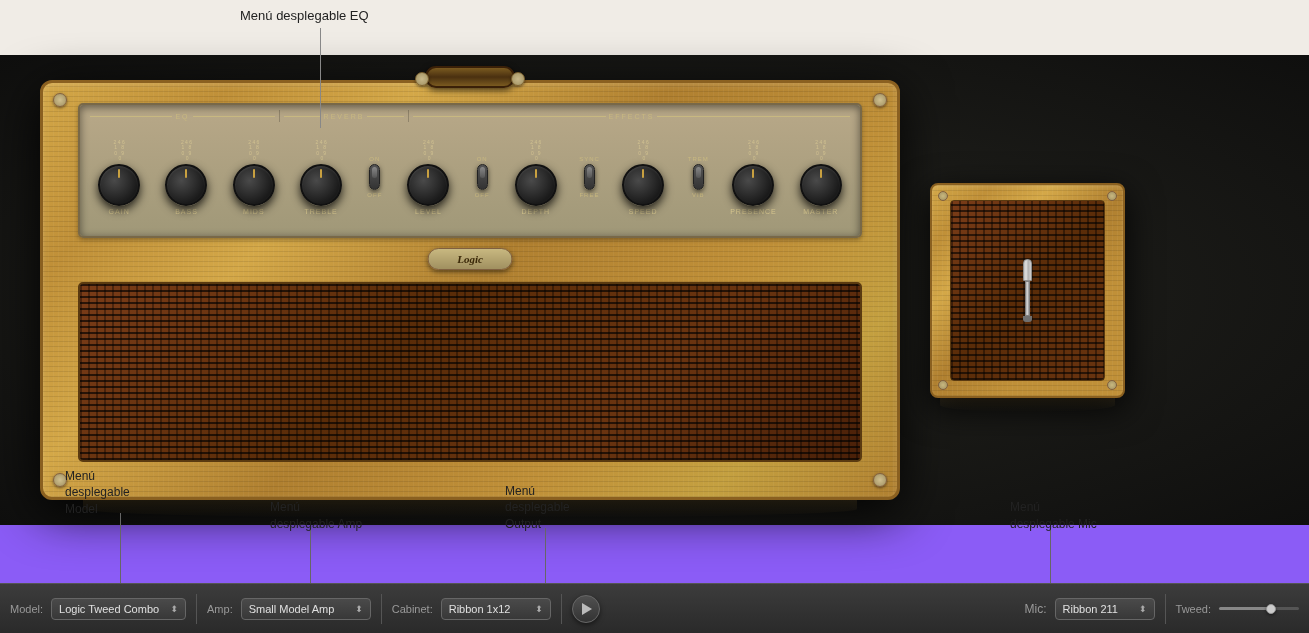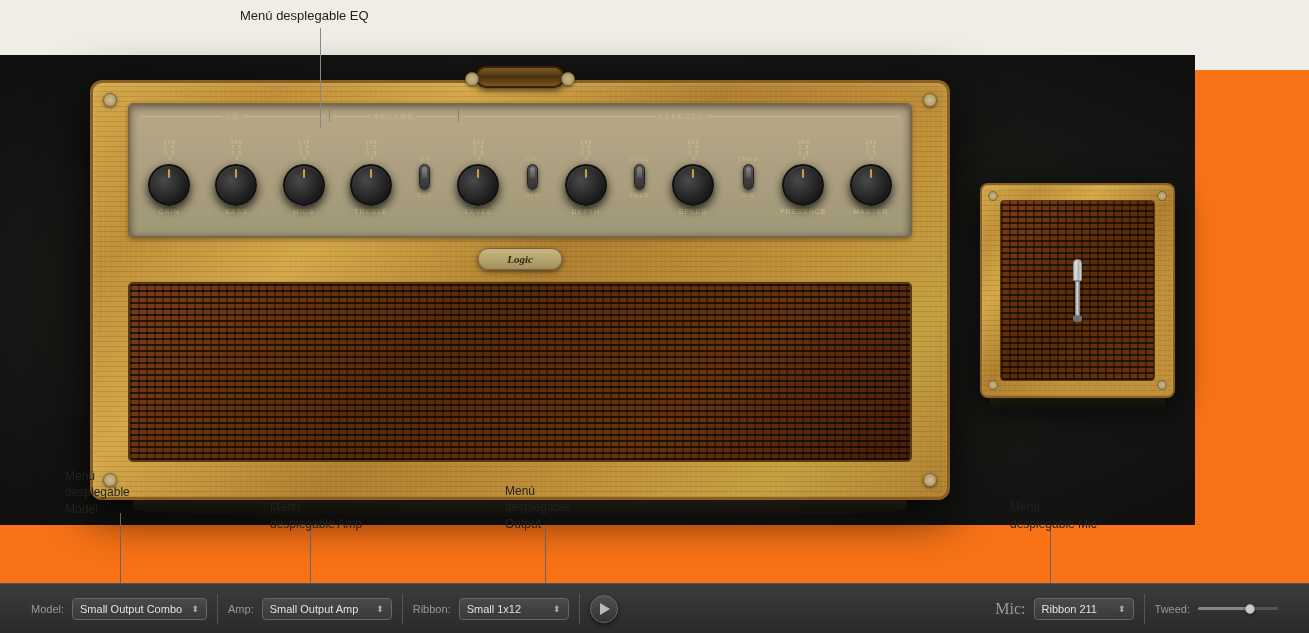--- a/index.html
+++ b/index.html
@@ -9,31 +9,31 @@
       width: 1309px;
       height: 633px;
       overflow: hidden;
       position: relative;
     }
 
   </style>
 </head>
 <body>
 
-<div style="position:relative; width:1309px; height:633px; background:#f97316; overflow:hidden;">
+<div style="position:relative; width:1309px; height:633px; background:#8b5cf6; overflow:hidden;">
 
   <div style="position:absolute; top:0; left:0; width:1309px; height:70px; background:#f0ece6;"></div>
 
   <div style="position:absolute; top:8px; left:240px; font-size:13px; color:#222; white-space:nowrap; z-index:40;">
     <span>Menú desplegable EQ</span>
   </div>
 
   <div style="position:absolute; top:28px; left:320px; width:1px; height:100px; background:#888; z-index:40;"></div>
 
-  <div style="position:absolute; top:55px; left:0; width:1195px; height:470px; background:radial-gradient(ellipse at center, #252520 0%, #0f0f0e 100%); display:flex; align-items:center; justify-content:flex-end; gap:30px; padding:20px 20px;">
+  <div style="position:absolute; top:55px; left:0; width:1309px; height:470px; background:radial-gradient(ellipse at center, #252520 0%, #0f0f0e 100%); display:flex; align-items:center; justify-content:flex-start; gap:30px; padding:20px 40px;">
 
     <div style="position:relative; width:860px; height:420px; flex-shrink:0;">
 
       <div style="position:absolute; top:-14px; left:50%; transform:translateX(-50%); width:90px; height:22px; background:linear-gradient(180deg,#7a5a20 0%,#4a3010 50%,#7a5a20 100%); border-radius:11px; border:2px solid #3a2008; box-shadow:0 2px 6px rgba(0,0,0,0.7); z-index:5;"></div>
 
       <div style="position:absolute; top:-8px; left:calc(50% - 55px); width:14px; height:14px; background:radial-gradient(circle,#c8b88a 0%,#a09060 100%); border-radius:50%; border:1px solid #7a6030; z-index:6; box-shadow:0 1px 3px rgba(0,0,0,0.5);"></div>
       <div style="position:absolute; top:-8px; left:calc(50% + 41px); width:14px; height:14px; background:radial-gradient(circle,#c8b88a 0%,#a09060 100%); border-radius:50%; border:1px solid #7a6030; z-index:6; box-shadow:0 1px 3px rgba(0,0,0,0.5);"></div>
 
       <div style="width:100%; height:100%; background:linear-gradient(135deg, #d4a848 0%, #c09038 15%, #d4a848 30%, #b08030 50%, #c09038 70%, #c4a040 85%, #b08030 100%); border-radius:12px; border:3px solid #8a6020; box-shadow:0 12px 50px rgba(0,0,0,0.9), inset 0 2px 6px rgba(255,255,255,0.15); position:relative; overflow:hidden;">
 
@@ -209,53 +209,53 @@
         <div style="position:absolute; top:6px; right:6px; width:10px; height:10px; background:radial-gradient(circle,#c8b880 0%,#a09060 100%); border-radius:50%; border:1px solid #806040; z-index:3;"></div>
         <div style="position:absolute; bottom:6px; left:6px; width:10px; height:10px; background:radial-gradient(circle,#c8b880 0%,#a09060 100%); border-radius:50%; border:1px solid #806040; z-index:3;"></div>
         <div style="position:absolute; bottom:6px; right:6px; width:10px; height:10px; background:radial-gradient(circle,#c8b880 0%,#a09060 100%); border-radius:50%; border:1px solid #806040; z-index:3;"></div>
       </div>
 
       <div style="position:absolute; bottom:-14px; left:5%; width:90%; height:14px; background:linear-gradient(180deg,rgba(180,140,60,0.1) 0%,transparent 100%); border-radius:0 0 50% 50%;"></div>
     </div>
 
   </div>
 
-  <div style="position:absolute; bottom:0; left:0; width:1309px; height:50px; background:linear-gradient(180deg,#3c3c3c 0%,#2a2a2a 100%); border-top:1px solid #555; display:flex; align-items:center; padding:0 31px; gap:8px; z-index:20;">
+  <div style="position:absolute; bottom:0; left:0; width:1309px; height:50px; background:linear-gradient(180deg,#3c3c3c 0%,#2a2a2a 100%); border-top:1px solid #555; display:flex; align-items:center; padding:0 10px; gap:8px; z-index:20;">
 
     <span style="font-size:11px; color:#999; white-space:nowrap;">Model:</span>
     <div style="display:flex; align-items:center; background:linear-gradient(180deg,#4a4a4a 0%,#383838 100%); border:1px solid #666; border-radius:4px; padding:4px 7px; gap:4px; cursor:pointer; min-width:135px;">
-      <span style="font-size:11px; color:#e0e0e0; flex:1;">Small Output Combo</span>
+      <span style="font-size:11px; color:#e0e0e0; flex:1;">Logic Tweed Combo</span>
       <span style="font-size:9px; color:#aaa;">⬍</span>
     </div>
 
     <div style="width:1px; height:30px; background:#555; margin:0 2px;"></div>
 
     <span style="font-size:11px; color:#999; white-space:nowrap;">Amp:</span>
     <div style="display:flex; align-items:center; background:linear-gradient(180deg,#4a4a4a 0%,#383838 100%); border:1px solid #666; border-radius:4px; padding:4px 7px; gap:4px; cursor:pointer; min-width:130px;">
-      <span style="font-size:11px; color:#e0e0e0; flex:1;">Small Output Amp</span>
-      <span style="font-size:9px; color:#aaa;">⬍</span>
-    </div>
-
-    <div style="width:1px; height:30px; background:#555; margin:0 2px;"></div>
-
-    <span style="font-size:11px; color:#999; white-space:nowrap;">Ribbon:</span>
+      <span style="font-size:11px; color:#e0e0e0; flex:1;">Small Model Amp</span>
+      <span style="font-size:9px; color:#aaa;">⬍</span>
+    </div>
+
+    <div style="width:1px; height:30px; background:#555; margin:0 2px;"></div>
+
+    <span style="font-size:11px; color:#999; white-space:nowrap;">Cabinet:</span>
     <div style="display:flex; align-items:center; background:linear-gradient(180deg,#4a4a4a 0%,#383838 100%); border:1px solid #666; border-radius:4px; padding:4px 7px; gap:4px; cursor:pointer; min-width:110px;">
-      <span style="font-size:11px; color:#e0e0e0; flex:1;">Small 1x12</span>
+      <span style="font-size:11px; color:#e0e0e0; flex:1;">Ribbon 1x12</span>
       <span style="font-size:9px; color:#aaa;">⬍</span>
     </div>
 
     <div style="width:1px; height:30px; background:#555; margin:0 2px;"></div>
 
     <div style="width:28px; height:28px; background:linear-gradient(180deg,#505050 0%,#333 100%); border-radius:50%; border:1px solid #666; display:flex; align-items:center; justify-content:center; cursor:pointer; flex-shrink:0; box-shadow:0 2px 5px rgba(0,0,0,0.5);">
       <span style="display:inline-block; width:0; height:0; border-top:6px solid transparent; border-bottom:6px solid transparent; border-left:10px solid #bbb; margin-left:2px;"></span>
     </div>
 
     <div style="flex:1;"></div>
 
-    <span style="font-size:16px; color:#999; white-space:nowrap;font-family:Liberation Serif, serif;">Mic:</span>
+    <span style="font-size:12px; color:#999; white-space:nowrap;">Mic:</span>
     <div style="display:flex; align-items:center; background:linear-gradient(180deg,#4a4a4a 0%,#383838 100%); border:1px solid #666; border-radius:4px; padding:4px 7px; gap:4px; cursor:pointer; min-width:100px;">
       <span style="font-size:11px; color:#e0e0e0; flex:1;">Ribbon 211</span>
       <span style="font-size:9px; color:#aaa;">⬍</span>
     </div>
 
     <div style="width:1px; height:30px; background:#555; margin:0 2px;"></div>
 
     <span style="font-size:11px; color:#999; white-space:nowrap;">Tweed:</span>
     <div style="display:flex; align-items:center; gap:4px; cursor:pointer;">
       <div style="width:80px; height:3px; background:linear-gradient(90deg,#888 0%,#888 65%,#555 65%,#555 100%); border-radius:2px; position:relative;">

